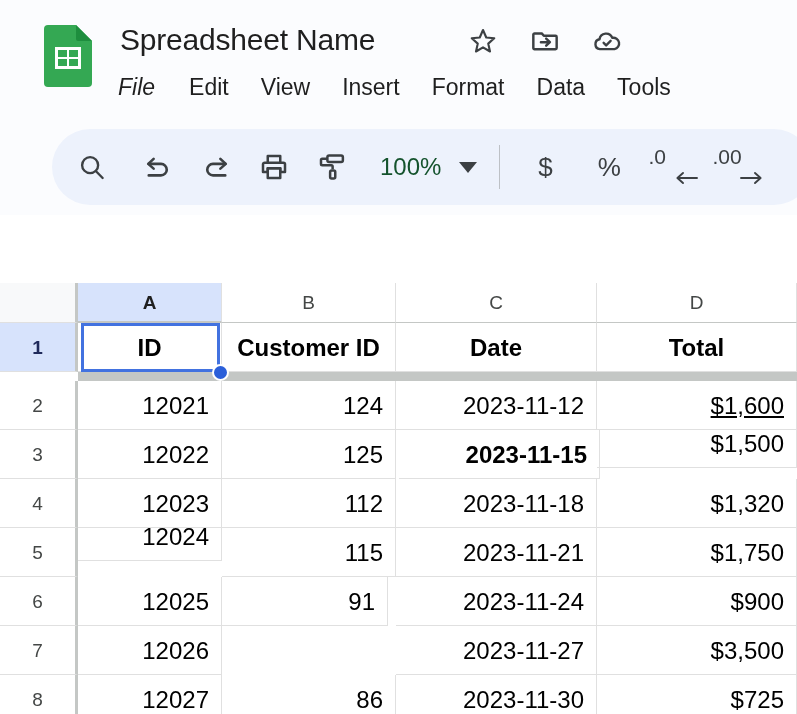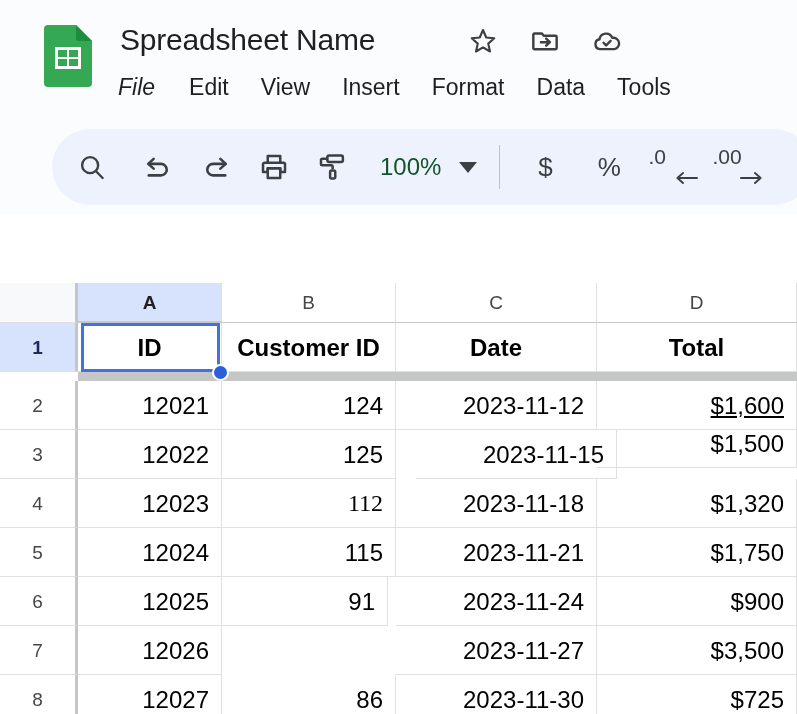--- a/index.html
+++ b/index.html
@@ -280,31 +280,31 @@
 
     <div class="rowheader" style="top:98px;">2</div>
     <div class="cell num" style="left:78px; top:98px; width:144px;">12021</div>
     <div class="cell num" style="left:222px; top:98px; width:174px;">124</div>
     <div class="cell num" style="left:396px; top:98px; width:201px;">2023-11-12</div>
     <div class="cell num" style="left:597px; top:98px; width:200px;text-decoration:underline;">$1,600</div>
 
     <div class="rowheader" style="top:147px;">3</div>
     <div class="cell num" style="left:78px; top:147px; width:144px;">12022</div>
     <div class="cell num" style="left:222px; top:147px; width:174px;">125</div>
-    <div class="cell num" style="left:416px; top:147px; width:201px;">2023-11-15</div>
+    <div class="cell num" style="left:399px; top:147px; width:201px;font-weight:bold;">2023-11-15</div>
     <div class="cell num" style="left:597px; top:136px; width:200px;">$1,500</div>
 
     <div class="rowheader" style="top:196px;">4</div>
     <div class="cell num" style="left:78px; top:196px; width:144px;">12023</div>
-    <div class="cell num" style="left:222px; top:196px; width:174px;font-family:Liberation Serif, serif;">112</div>
+    <div class="cell num" style="left:222px; top:196px; width:174px;">112</div>
     <div class="cell num" style="left:396px; top:196px; width:201px;">2023-11-18</div>
     <div class="cell num" style="left:597px; top:196px; width:200px;">$1,320</div>
 
     <div class="rowheader" style="top:245px;">5</div>
-    <div class="cell num" style="left:78px; top:245px; width:144px;">12024</div>
+    <div class="cell num" style="left:78px; top:229px; width:144px;">12024</div>
     <div class="cell num" style="left:222px; top:245px; width:174px;">115</div>
     <div class="cell num" style="left:396px; top:245px; width:201px;">2023-11-21</div>
     <div class="cell num" style="left:597px; top:245px; width:200px;">$1,750</div>
 
     <div class="rowheader" style="top:294px;">6</div>
     <div class="cell num" style="left:78px; top:294px; width:144px;">12025</div>
     <div class="cell num" style="left:214px; top:294px; width:174px;">91</div>
     <div class="cell num" style="left:396px; top:294px; width:201px;">2023-11-24</div>
     <div class="cell num" style="left:597px; top:294px; width:200px;">$900</div>
 

